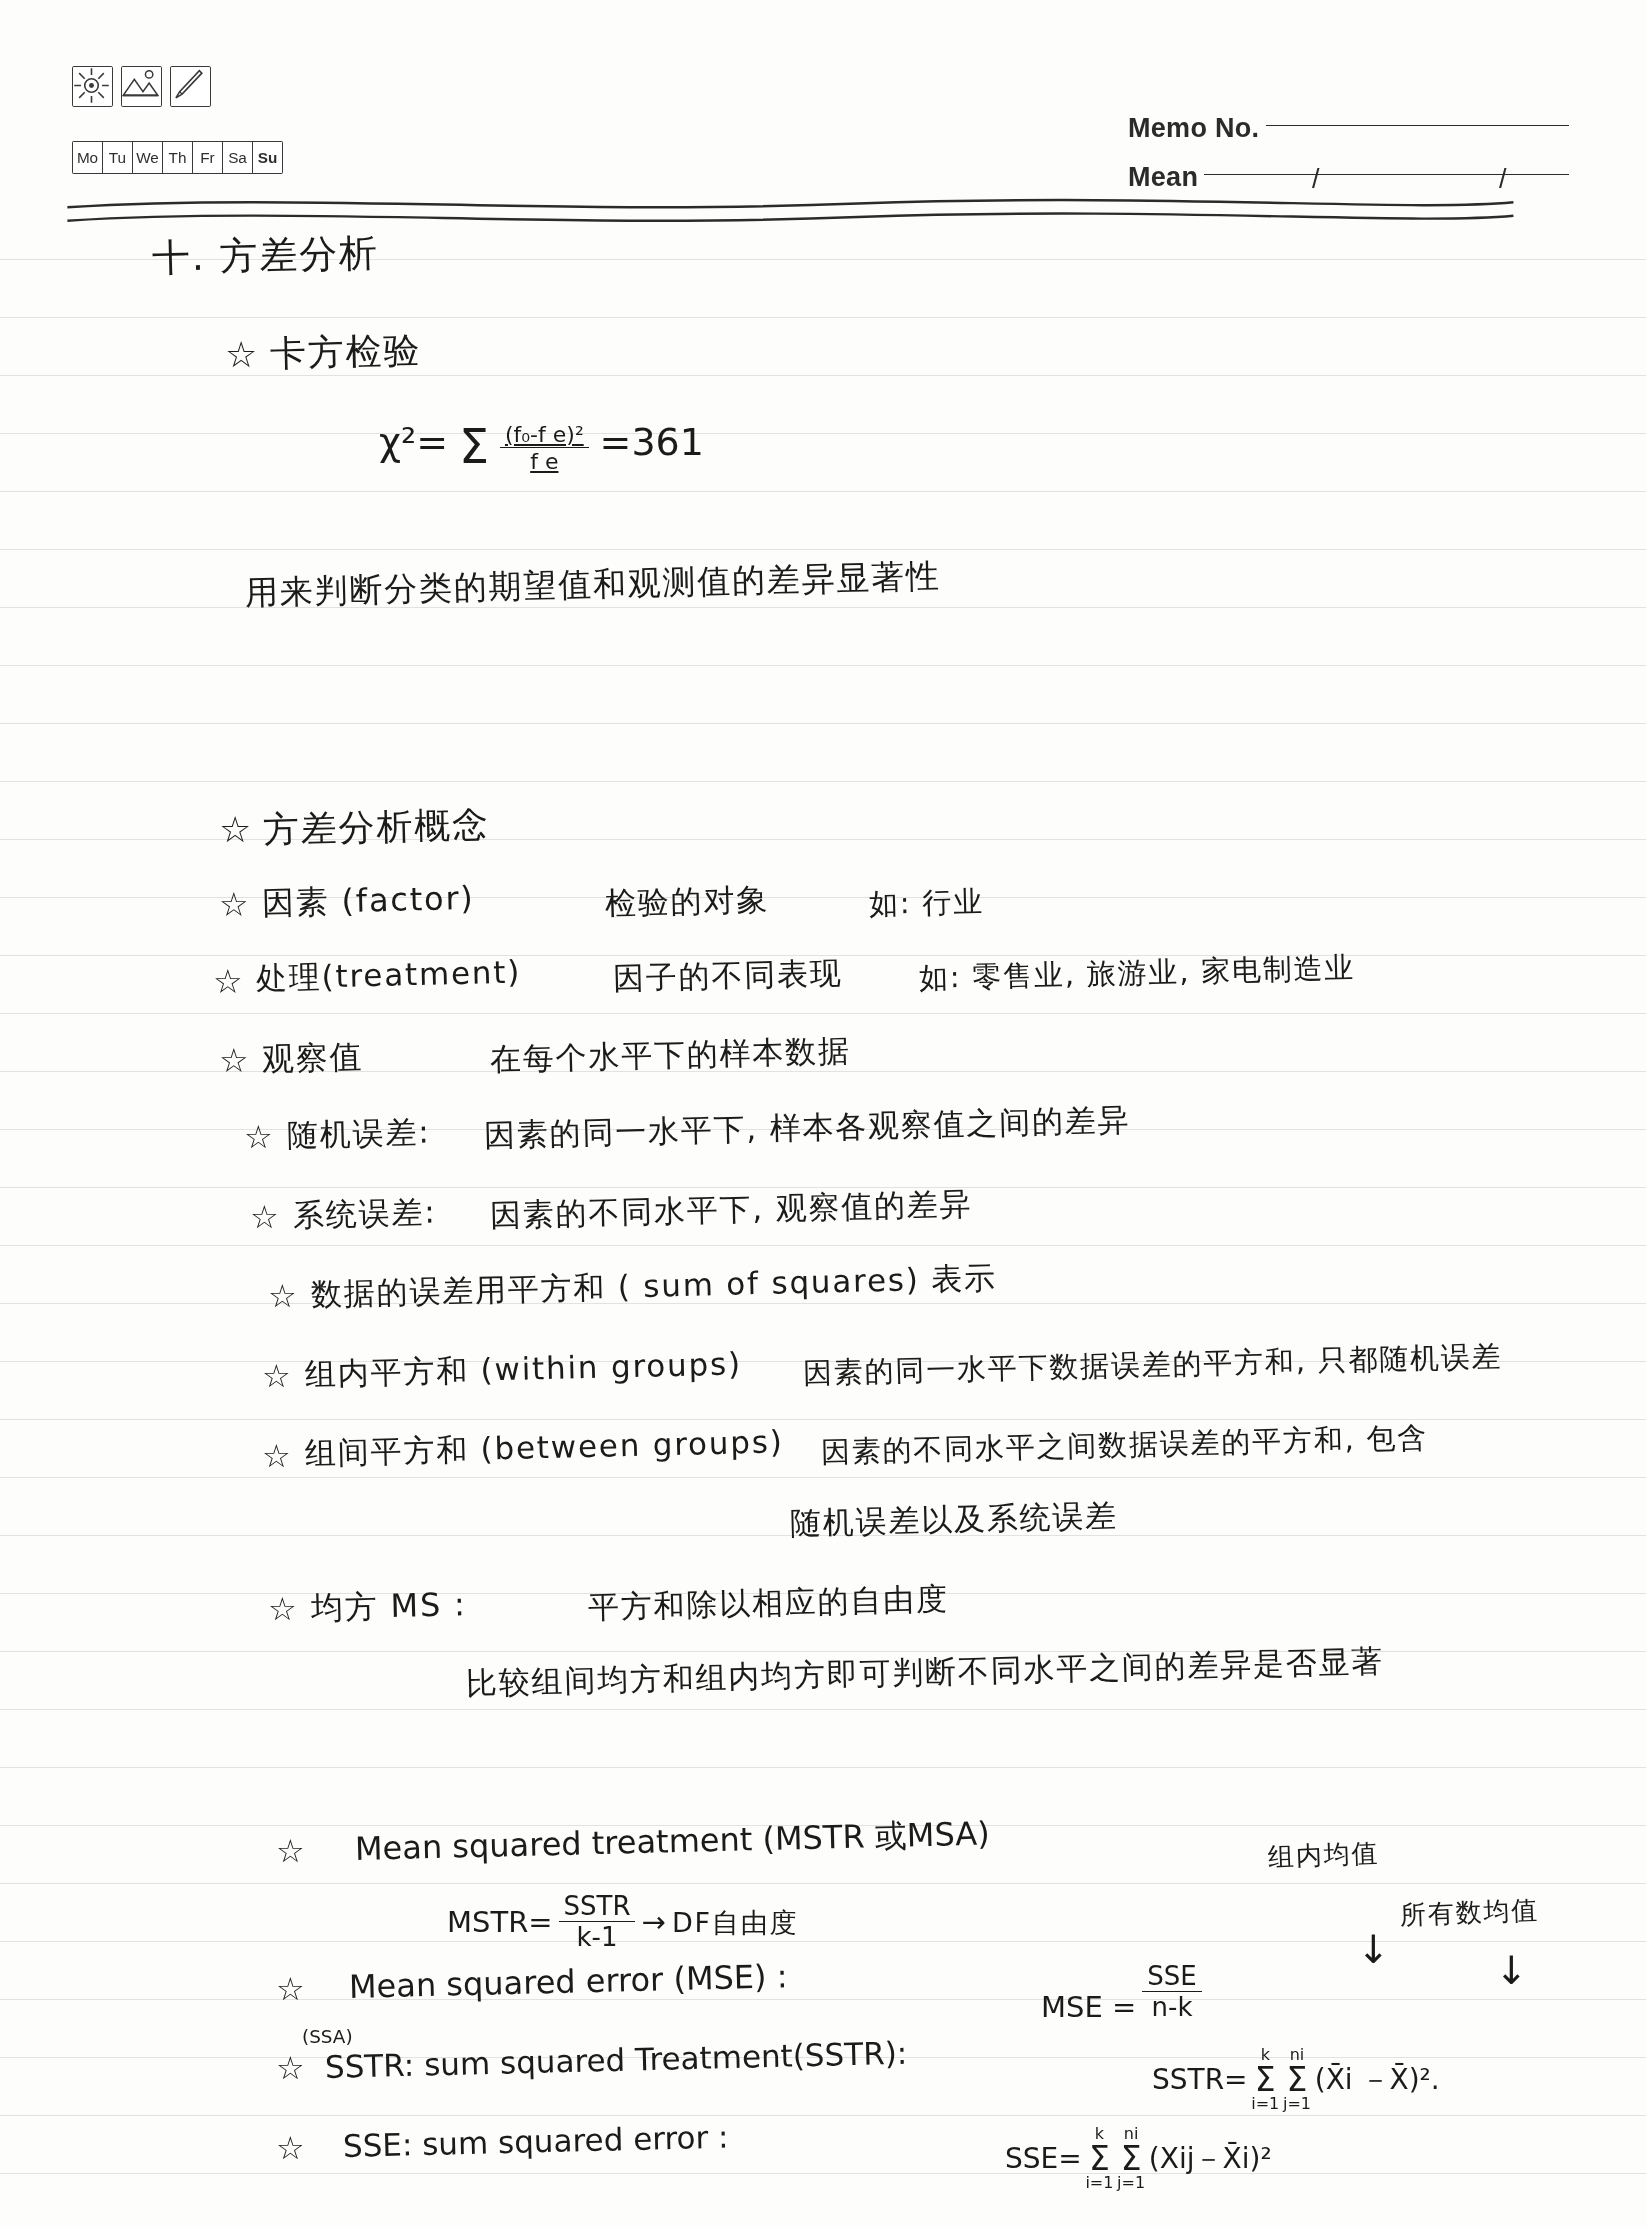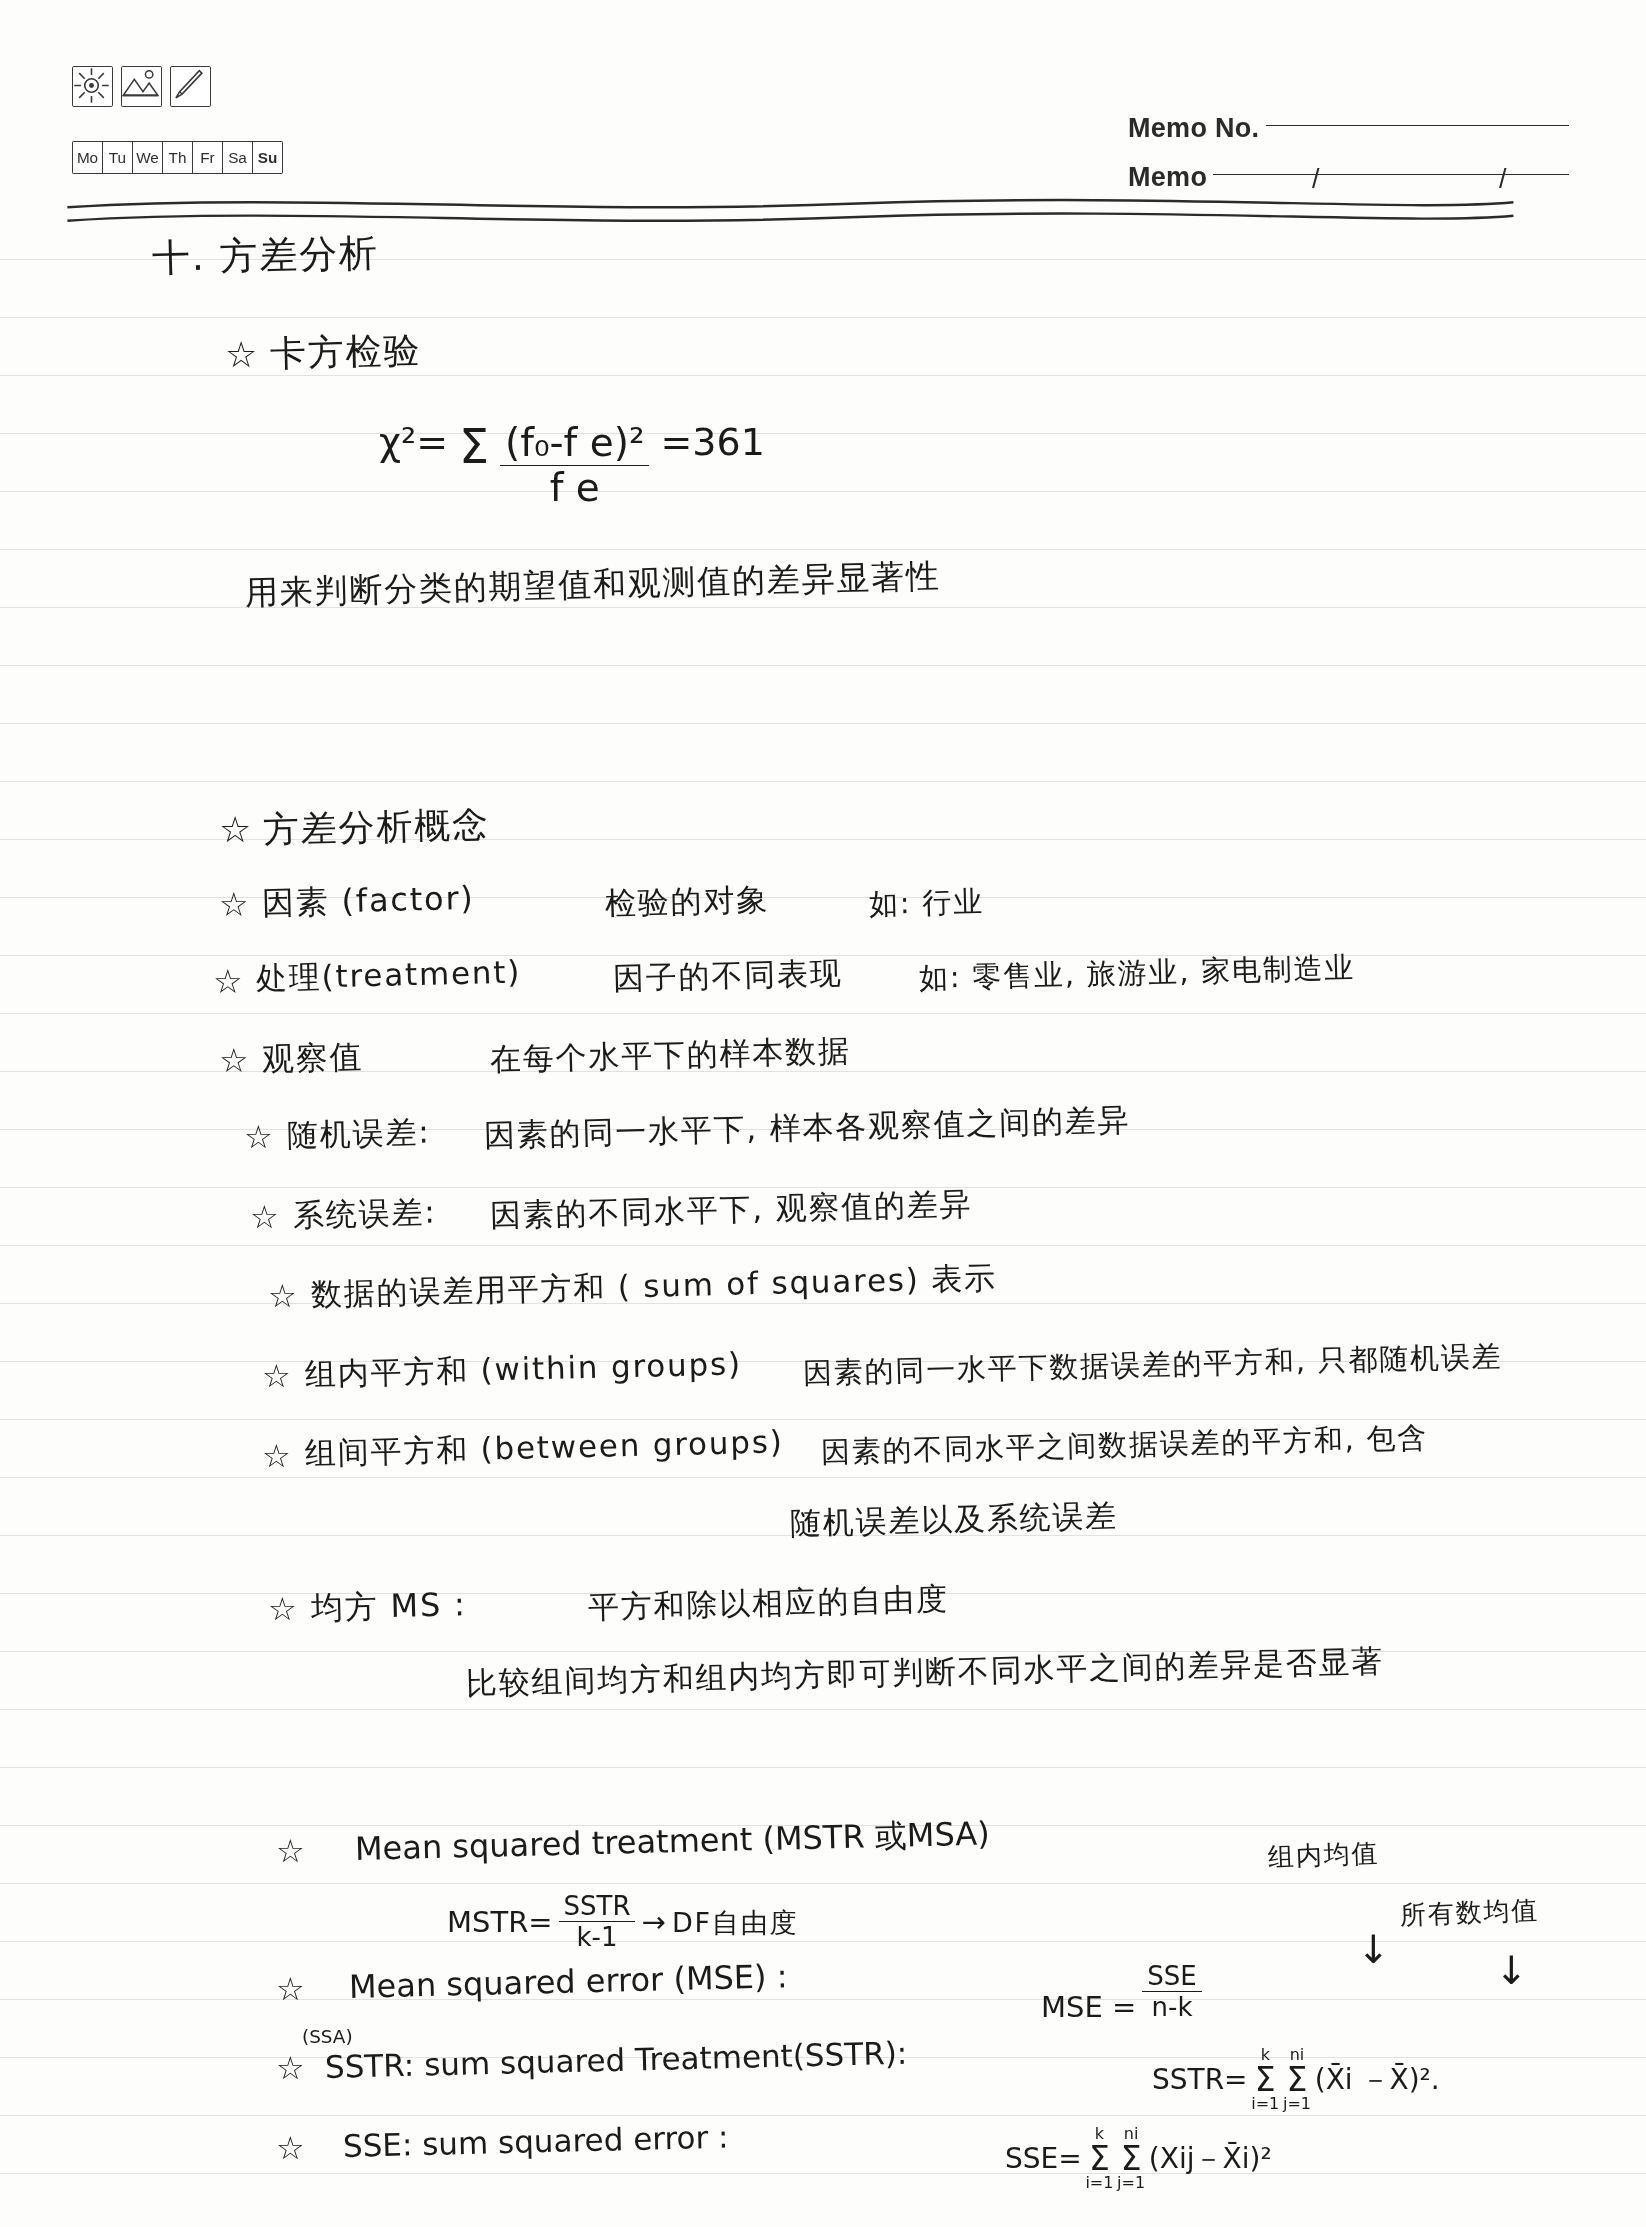--- a/index.html
+++ b/index.html
@@ -175,41 +175,41 @@
     <div class="day-cell">Sa</div>
     <div class="day-cell">Su</div>
   </div>
 
   <div class="memo-block">
     <div class="memo-line">
       <span class="lbl">Memo No.</span>
       <span class="memo-rule"></span>
     </div>
     <div class="memo-line date-line">
-      <span class="lbl">Memo</span>
+      <span class="lbl">Mean</span>
       <span class="memo-rule"></span>
       <span class="date-slashes">/ /</span>
     </div>
   </div>
 
   <svg class="sep" viewBox="0 0 2688 90" preserveAspectRatio="none">
     <path d="M110 38 C 500 14, 900 52, 1400 32 C 1900 14, 2300 46, 2470 30" fill="none" stroke="#2b2b2b" stroke-width="4"></path>
     <path d="M110 60 C 500 36, 900 74, 1400 54 C 1900 36, 2300 68, 2470 52" fill="none" stroke="#2b2b2b" stroke-width="4"></path>
   </svg>
 </div>
 
 <div class="hw hw-cn slant" style="left:152px; top:239px; font-size:38px;">十. 方差分析</div>
 
 <span class="star" style="left:225px; top:334px; font-size:36px;">☆</span>
 <div class="hw hw-cn slant" style="left:270px; top:336px; font-size:36px;">卡方检验</div>
 
 <div class="hw" style="left:331px; top:423px; font-size:38px; display:flex; align-items:flex-start; gap:11px;margin-left:48px;">
   <span>χ²=</span>
   <span class="sigbig">Σ</span>
-  <span class="frac" style="font-size:39px;">
+  <span class="frac" style="font-size:22px;text-decoration:underline;">
     <span class="num">(f₀-f e)²</span>
     <span class="den">f e</span>
   </span>
   <span>=361</span>
 </div>
 
 <div class="hw hw-cn slant" style="left:245px; top:576px; font-size:33px;">用来判断分类的期望值和观测值的差异显著性</div>
 
 <span class="star" style="left:219px; top:809px; font-size:36px;">☆</span>
 <div class="hw hw-cn slant" style="left:263px; top:812px; font-size:36px;">方差分析概念</div>

